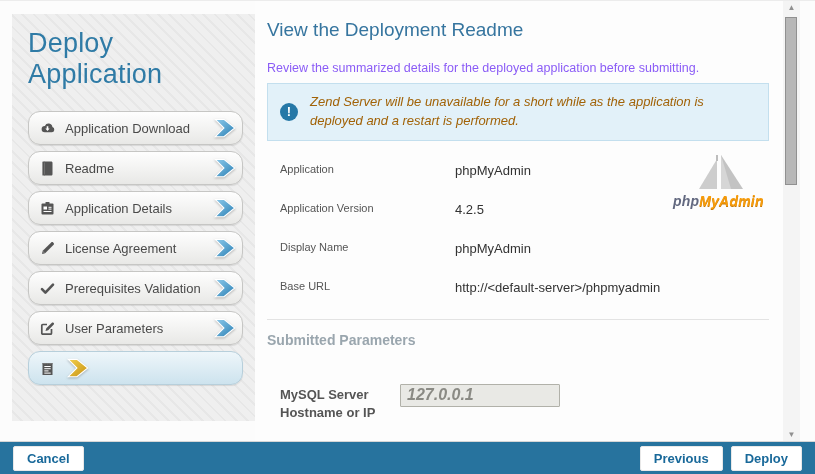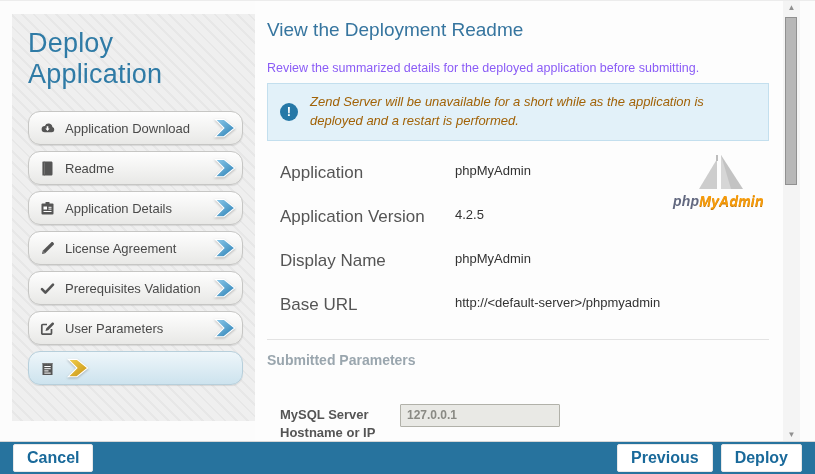--- a/index.html
+++ b/index.html
@@ -54,39 +54,39 @@
   }
   .notice-icon {
     flex:0 0 auto; width:18px; height:18px; border-radius:50%;
     background:#2578a7; color:#fff; font-weight:bold; font-size:13px;
     display:flex; align-items:center; justify-content:center; line-height:1;
   }
   .notice-text { font-style:italic; font-size:13px; color:#a16207; max-width:452px; line-height:1.45; }
 
   .details { position:relative; margin-left:13px; }
   .detail-row { display:flex; margin-bottom:24px; }
-  .detail-label { width:175px; flex:0 0 auto; font-size:17px; color:#555; }
+  .detail-label { width:175px; flex:0 0 auto; font-size:11px; color:#555; }
   .detail-value { font-size:13px; color:#333; }
 
   .pma-logo { position:absolute; right:6px; top:-8px; width:90px; text-align:center; }
   .pma-logo svg { display:block; margin:0 auto; }
   .pma-wordmark { font-size:14px; font-style:italic; font-weight:bold; letter-spacing:0.2px; margin-top:-6px; white-space:nowrap; }
   .pma-php { color:#62687f; }
   .pma-myadmin { color:#f69c0c; text-shadow:0 1px 0 #c97a06; }
 
   .divider { border:none; border-top:1px solid #e3e3e3; margin:2px 0 12px 0; }
   .section-heading { font-size:14px; font-weight:bold; color:#9aa6ae; margin-bottom:18px; }
 
   .param-row { display:flex; margin-left:13px; margin-bottom:23px;margin-top:36px; }
   .param-label { width:120px; flex:0 0 auto; font-size:13px; font-weight:bold; color:#555; line-height:1.4; padding-top:2px; }
   .param-input {
     width:160px; height:23px; padding:0 6px;
     background:#e9e9e5; border:1px solid #b1b1a9; border-radius:1px;
     font-family:"Liberation Sans","DejaVu Sans",sans-serif;
-    font-size:12px; font-weight:bold; color:#8a8a84;
+    font-size:16px; font-weight:bold; color:#8a8a84;font-style:italic;
   }
 
   
   .scrollbar { position:absolute; left:783px; top:0; width:17px; height:441px; background:#f4f4f4; }
   .scroll-arrow {
     position:absolute; left:0; width:17px; height:14px;
     color:#8f8f8f; font-size:8px; text-align:center; line-height:14px; cursor:pointer;
     -webkit-user-select:none; user-select:none;
   }
   .scroll-arrow.up { top:0; }
@@ -98,21 +98,21 @@
 
   
   .footer {
     position:absolute; left:0; bottom:0; width:815px; height:33px;
     background:#27739e; border-top:1px solid #d6d6d6;
     display:flex; align-items:center; padding:0 13px; gap:8px;
   }
   .footer-btn {
     background:#fff; border:1px solid #e8e8e8; border-radius:2px;
     font-family:"Liberation Sans","DejaVu Sans",sans-serif;
-    font-size:16px; font-weight:bold; color:#19699a;
+    font-size:13px; font-weight:bold; color:#19699a;
     padding:4px 13px; cursor:pointer;
   }
   .footer-spacer { flex:1; }
 </style>
 </head>
 <body>
 
 <div class="app">
 
   <aside class="sidebar">

